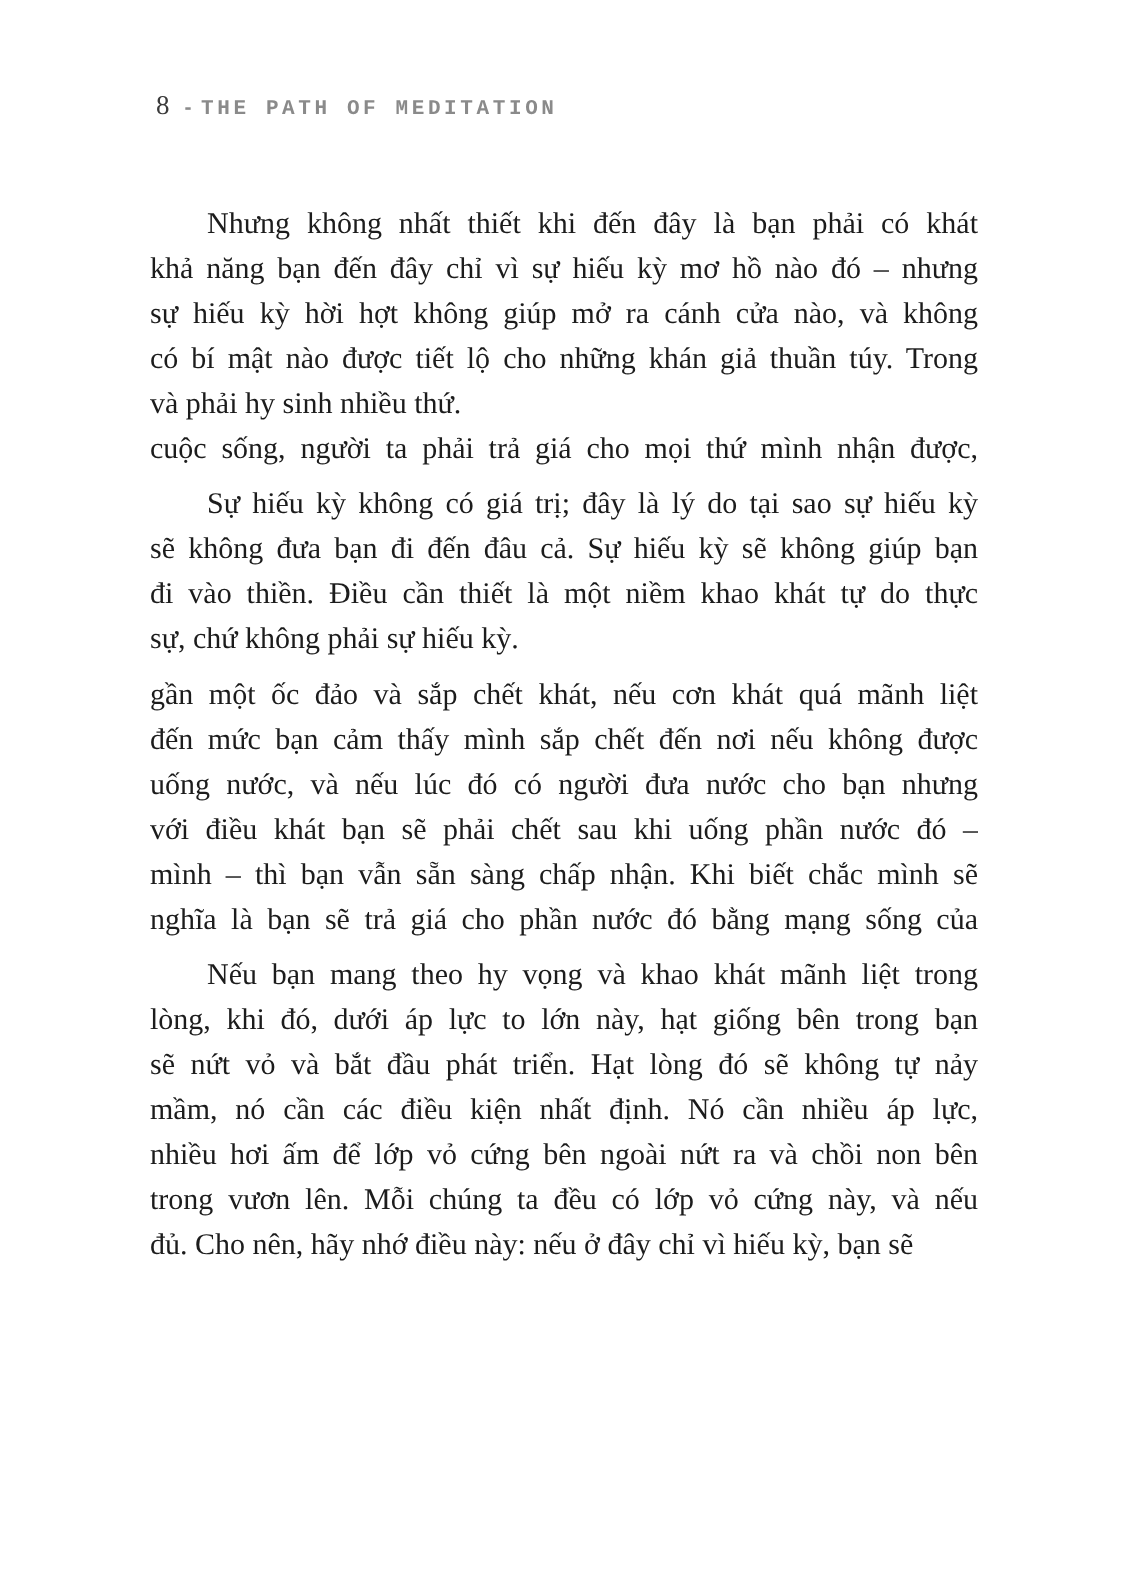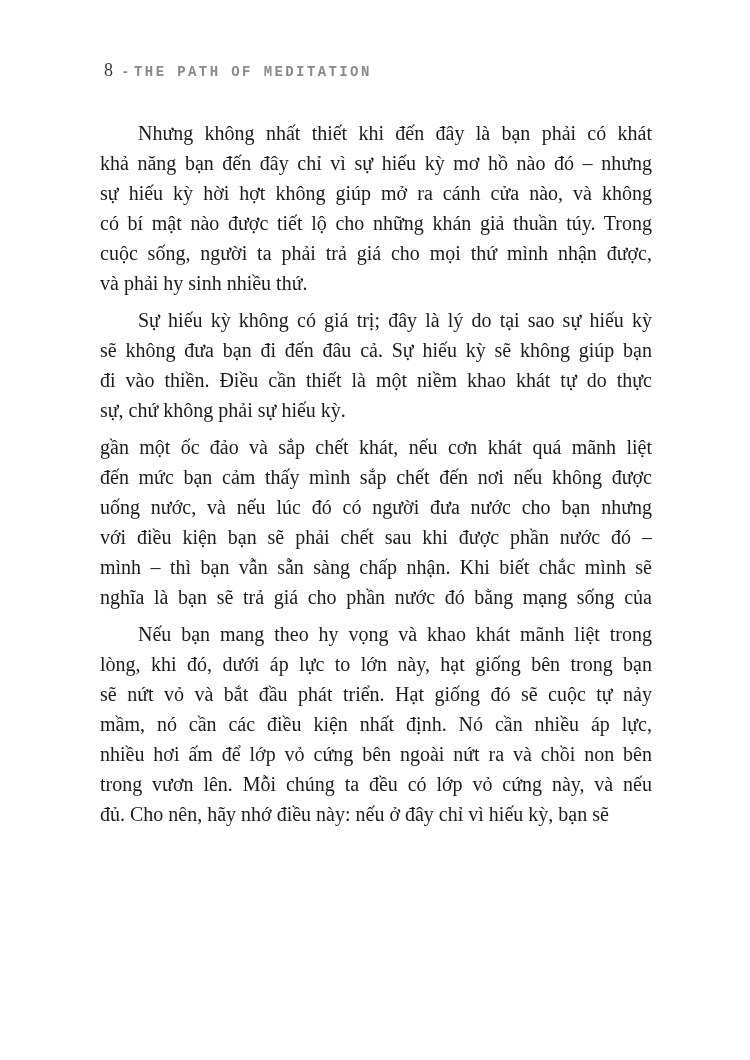--- a/index.html
+++ b/index.html
@@ -40,21 +40,21 @@
   .header-title {
     font-family: Liberation Mono, monospace;
     font-size: 14px;
     font-weight: bold;
     color: #8a8a8a;
     letter-spacing: 2.4px;
   }
   .body-text {
     position: absolute;
     left: 100px;
-    top: 118px;
+    top: 134px;
     width: 552px;
     font-size: 20px;
     line-height: 30px;
     color: #1c1c1c;
   }
   .paragraph {
     margin: 0 0 7px 0;
   }
   .line {
     text-align: justify;
@@ -78,40 +78,40 @@
     <span class="header-sep">-</span>
     <span class="header-title">THE PATH OF MEDITATION</span>
   </header>
 
   <main class="body-text" id="body-text">
       <div class="paragraph">
         <div class="line pfirst">Nhưng không nhất thiết khi đến đây là bạn phải có khát</div>
         <div class="line">khả năng bạn đến đây chỉ vì sự hiếu kỳ mơ hồ nào đó – nhưng</div>
         <div class="line">sự hiếu kỳ hời hợt không giúp mở ra cánh cửa nào, và không</div>
         <div class="line">có bí mật nào được tiết lộ cho những khán giả thuần túy. Trong</div>
+        <div class="line plast">và phải hy sinh nhiều thứ.</div>
         <div class="line">cuộc sống, người ta phải trả giá cho mọi thứ mình nhận được,</div>
-        <div class="line plast">và phải hy sinh nhiều thứ.</div>
       </div>
       <div class="paragraph">
         <div class="line pfirst">Sự hiếu kỳ không có giá trị; đây là lý do tại sao sự hiếu kỳ</div>
         <div class="line">sẽ không đưa bạn đi đến đâu cả. Sự hiếu kỳ sẽ không giúp bạn</div>
         <div class="line">đi vào thiền. Điều cần thiết là một niềm khao khát tự do thực</div>
         <div class="line plast">sự, chứ không phải sự hiếu kỳ.</div>
       </div>
       <div class="paragraph">
         <div class="line">gần một ốc đảo và sắp chết khát, nếu cơn khát quá mãnh liệt</div>
         <div class="line">đến mức bạn cảm thấy mình sắp chết đến nơi nếu không được</div>
         <div class="line">uống nước, và nếu lúc đó có người đưa nước cho bạn nhưng</div>
-        <div class="line">với điều kiện bạn sẽ phải chết sau khi được phần nước đó –</div>
+        <div class="line">với điều khát bạn sẽ phải chết sau khi uống phần nước đó –</div>
         <div class="line">mình – thì bạn vẫn sẵn sàng chấp nhận. Khi biết chắc mình sẽ</div>
         <div class="line">nghĩa là bạn sẽ trả giá cho phần nước đó bằng mạng sống của</div>
       </div>
       <div class="paragraph">
         <div class="line pfirst">Nếu bạn mang theo hy vọng và khao khát mãnh liệt trong</div>
         <div class="line">lòng, khi đó, dưới áp lực to lớn này, hạt giống bên trong bạn</div>
-        <div class="line">sẽ nứt vỏ và bắt đầu phát triển. Hạt giống đó sẽ cuộc tự nảy</div>
+        <div class="line">sẽ nứt vỏ và bắt đầu phát triển. Hạt lòng đó sẽ không tự nảy</div>
         <div class="line">mầm, nó cần các điều kiện nhất định. Nó cần nhiều áp lực,</div>
         <div class="line">nhiều hơi ấm để lớp vỏ cứng bên ngoài nứt ra và chồi non bên</div>
         <div class="line">trong vươn lên. Mỗi chúng ta đều có lớp vỏ cứng này, và nếu</div>
         <div class="line plast">đủ. Cho nên, hãy nhớ điều này: nếu ở đây chỉ vì hiếu kỳ, bạn sẽ</div>
       </div>
     </main>
 </div>
 
 </body></html>

